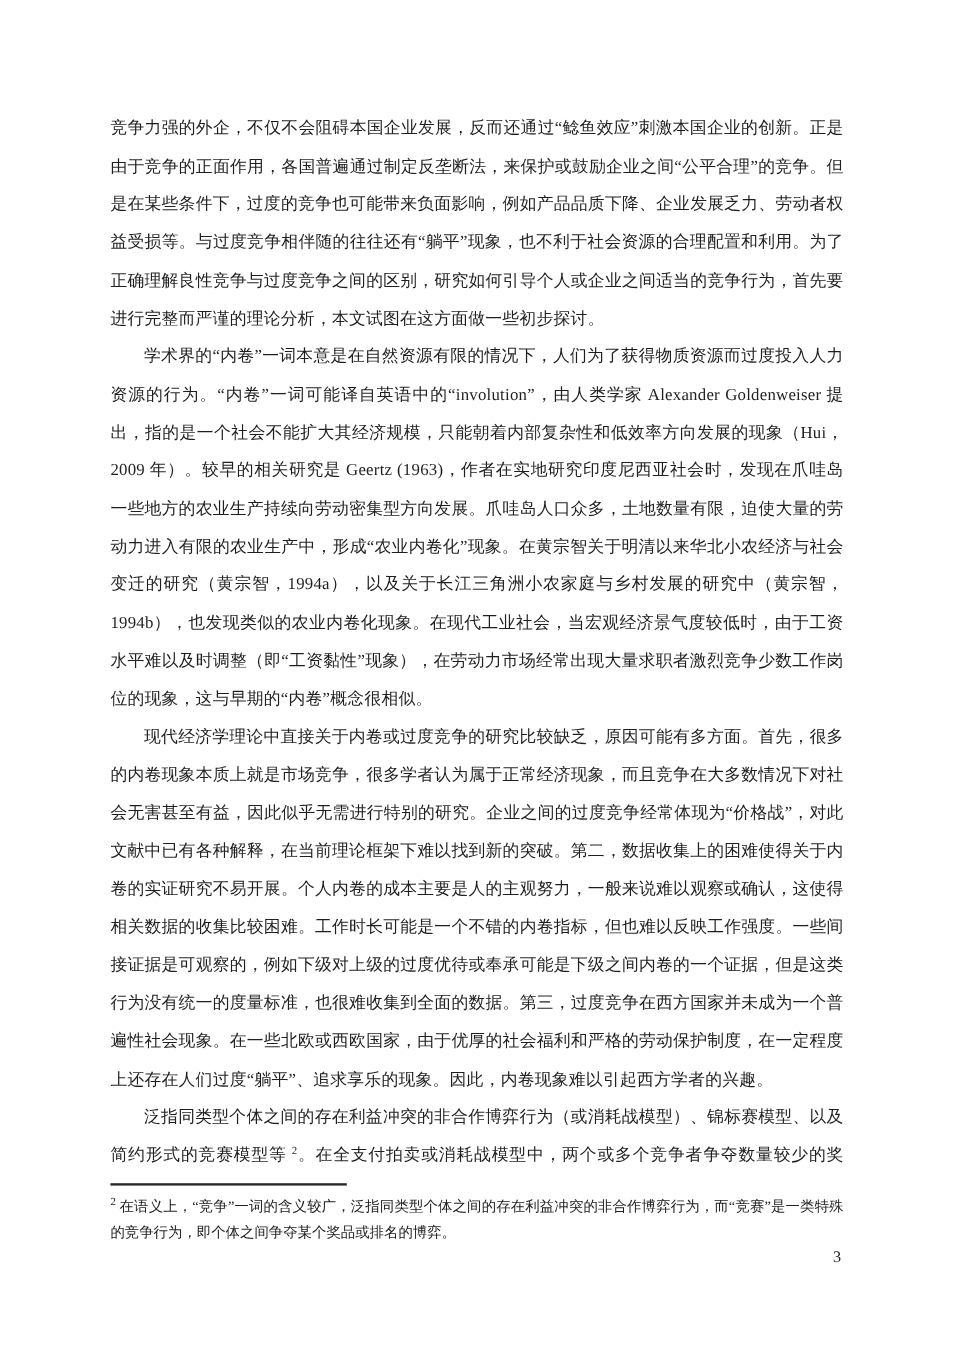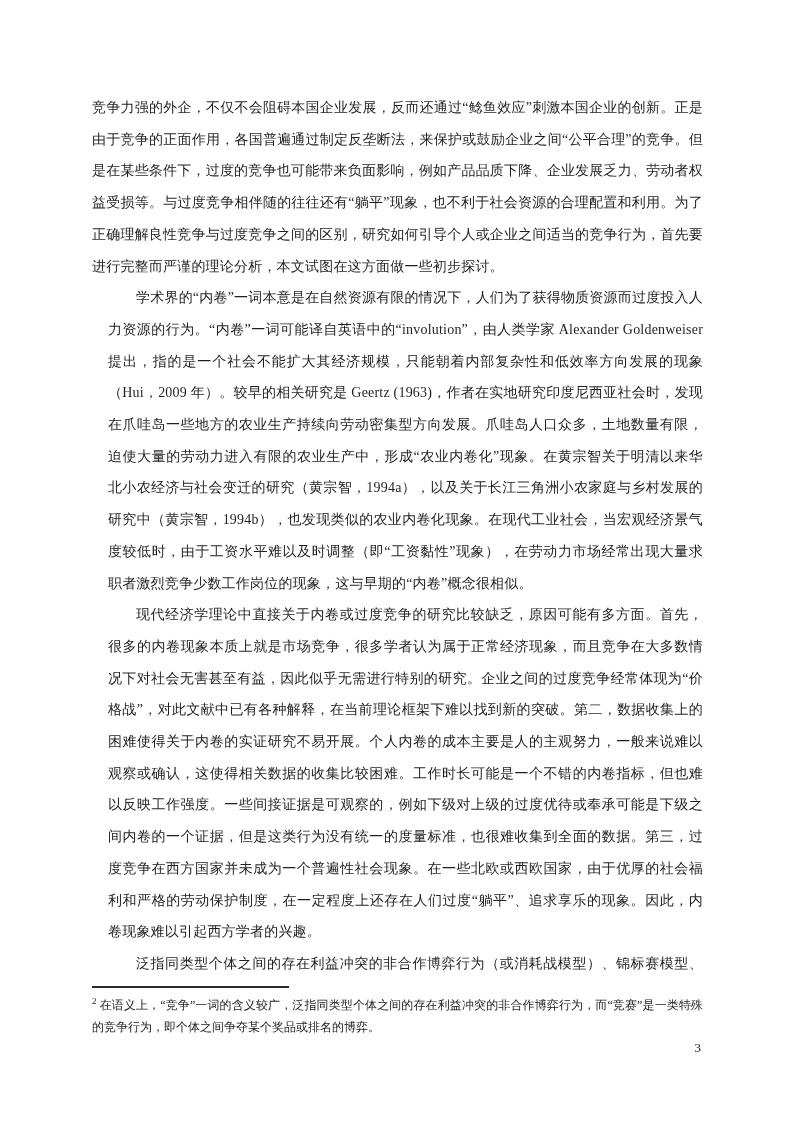--- a/index.html
+++ b/index.html
@@ -28,21 +28,20 @@
     text-align: justify;
     text-justify: inter-ideograph;
     letter-spacing: 0.2px;
   }
   p.para {
     margin: 0;
     padding: 0;
   }
   p.para.indent {
     text-indent: 28px;
-    margin-left: 16px;
   }
   sup.fn-ref, sup.fn-marker {
     font-size: 9px;
     line-height: 0;
     vertical-align: 5px;
   }
   .footnote-area {
     position: absolute;
     left: 92px;
     top: 986px;

